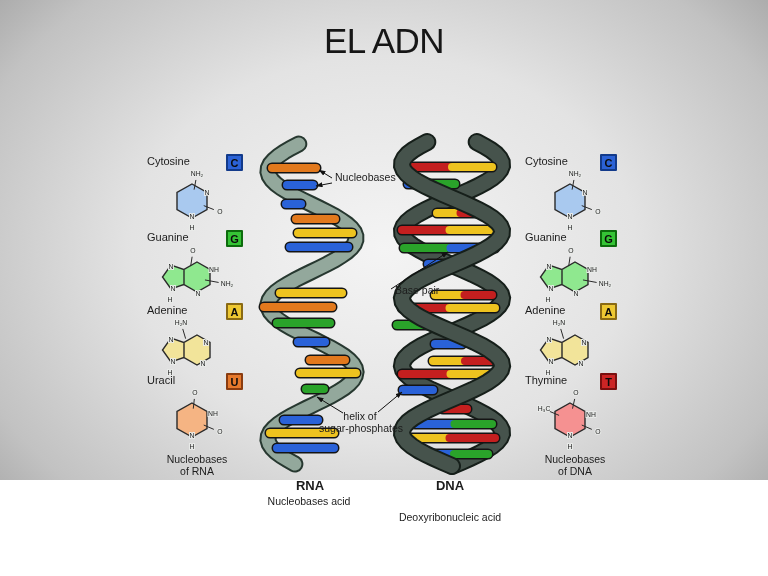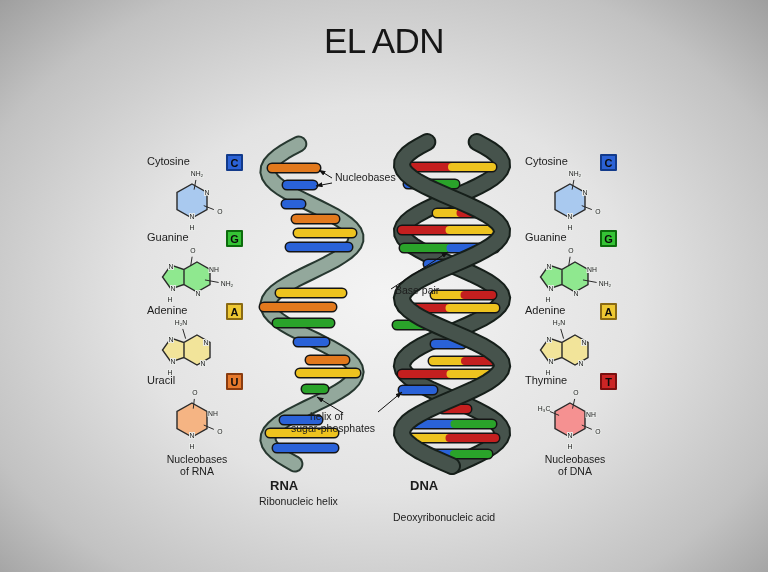--- a/index.html
+++ b/index.html
@@ -1,24 +1,24 @@
 <!DOCTYPE html>
 <html><head>
 <meta charset="utf-8">
 <style>
   html,body{margin:0;padding:0;}
   body{width:768px;height:576px;overflow:hidden;
        font-family:"Liberation Sans",sans-serif;}
-  .slide{position:absolute;inset:0;width:768px;height:572px;
+  .slide{position:absolute;inset:0;width:768px;height:480px;
          background:radial-gradient(ellipse 560px 430px at 50% 52%, #f4f4f4 0%, #e3e3e3 45%, #c2c2c2 78%, #9a9a9a 100%);}
   .title{position:absolute;top:16px;left:0;width:768px;text-align:center;
          color:#161616;font-size:35px;line-height:49px;font-weight:400;letter-spacing:-0.5px;}
   #diagram{position:absolute;left:0;top:0;}
   .lbl{position:absolute;color:#1c1c1c;font-size:10.5px;line-height:12px;white-space:nowrap;}
-  .ctr{text-align:left;white-space:normal;}
+  .ctr{text-align:center;white-space:normal;}
   .bold12{font-weight:bold;font-size:13px;}
   .base-name{position:absolute;color:#1c1c1c;font-size:11px;}
   .base-letter{position:absolute;width:13px;height:13px;border:2px solid #000;
                display:flex;align-items:center;justify-content:center;
                font-size:11px;font-weight:bold;color:#0b0b0b;border-radius:1px;}
   .footer{position:absolute;width:120px;text-align:center;color:#1c1c1c;font-size:10.5px;line-height:11.5px;}
 </style>
 </head>
 <body>
 
@@ -224,21 +224,21 @@
     </g>
   </svg>
 
   <div id="overlay">
     <div class="lbl" style="left:335px;top:171px;">Nucleobases</div>
     <div class="lbl" style="left:347px;top:284px;padding-left:48px;">Base pair</div>
     <div class="lbl ctr" style="left:310px;top:410px;width:100px;">helix of</div>
     <div class="lbl ctr" style="left:291px;top:422px;width:140px;">sugar-phosphates</div>
 
     <div class="lbl ctr bold12" style="left:270px;top:480px;width:80px;">RNA</div>
-    <div class="lbl ctr" style="left:259px;top:495px;width:100px;">Ribonucleic helix</div>
+    <div class="lbl ctr" style="left:259px;top:495px;width:100px;">Nucleobases acid</div>
     <div class="lbl ctr bold12" style="left:410px;top:480px;width:80px;">DNA</div>
     <div class="lbl ctr" style="left:393px;top:495px;width:114px;margin-top:16px;">Deoxyribonucleic acid</div>
 
     <div class="footer" style="left:137px;top:454px;">
       <div>Nucleobases</div>
       <div>of RNA</div>
     </div>
     <div class="footer" style="left:515px;top:454px;">
       <div>Nucleobases</div>
       <div>of DNA</div>

